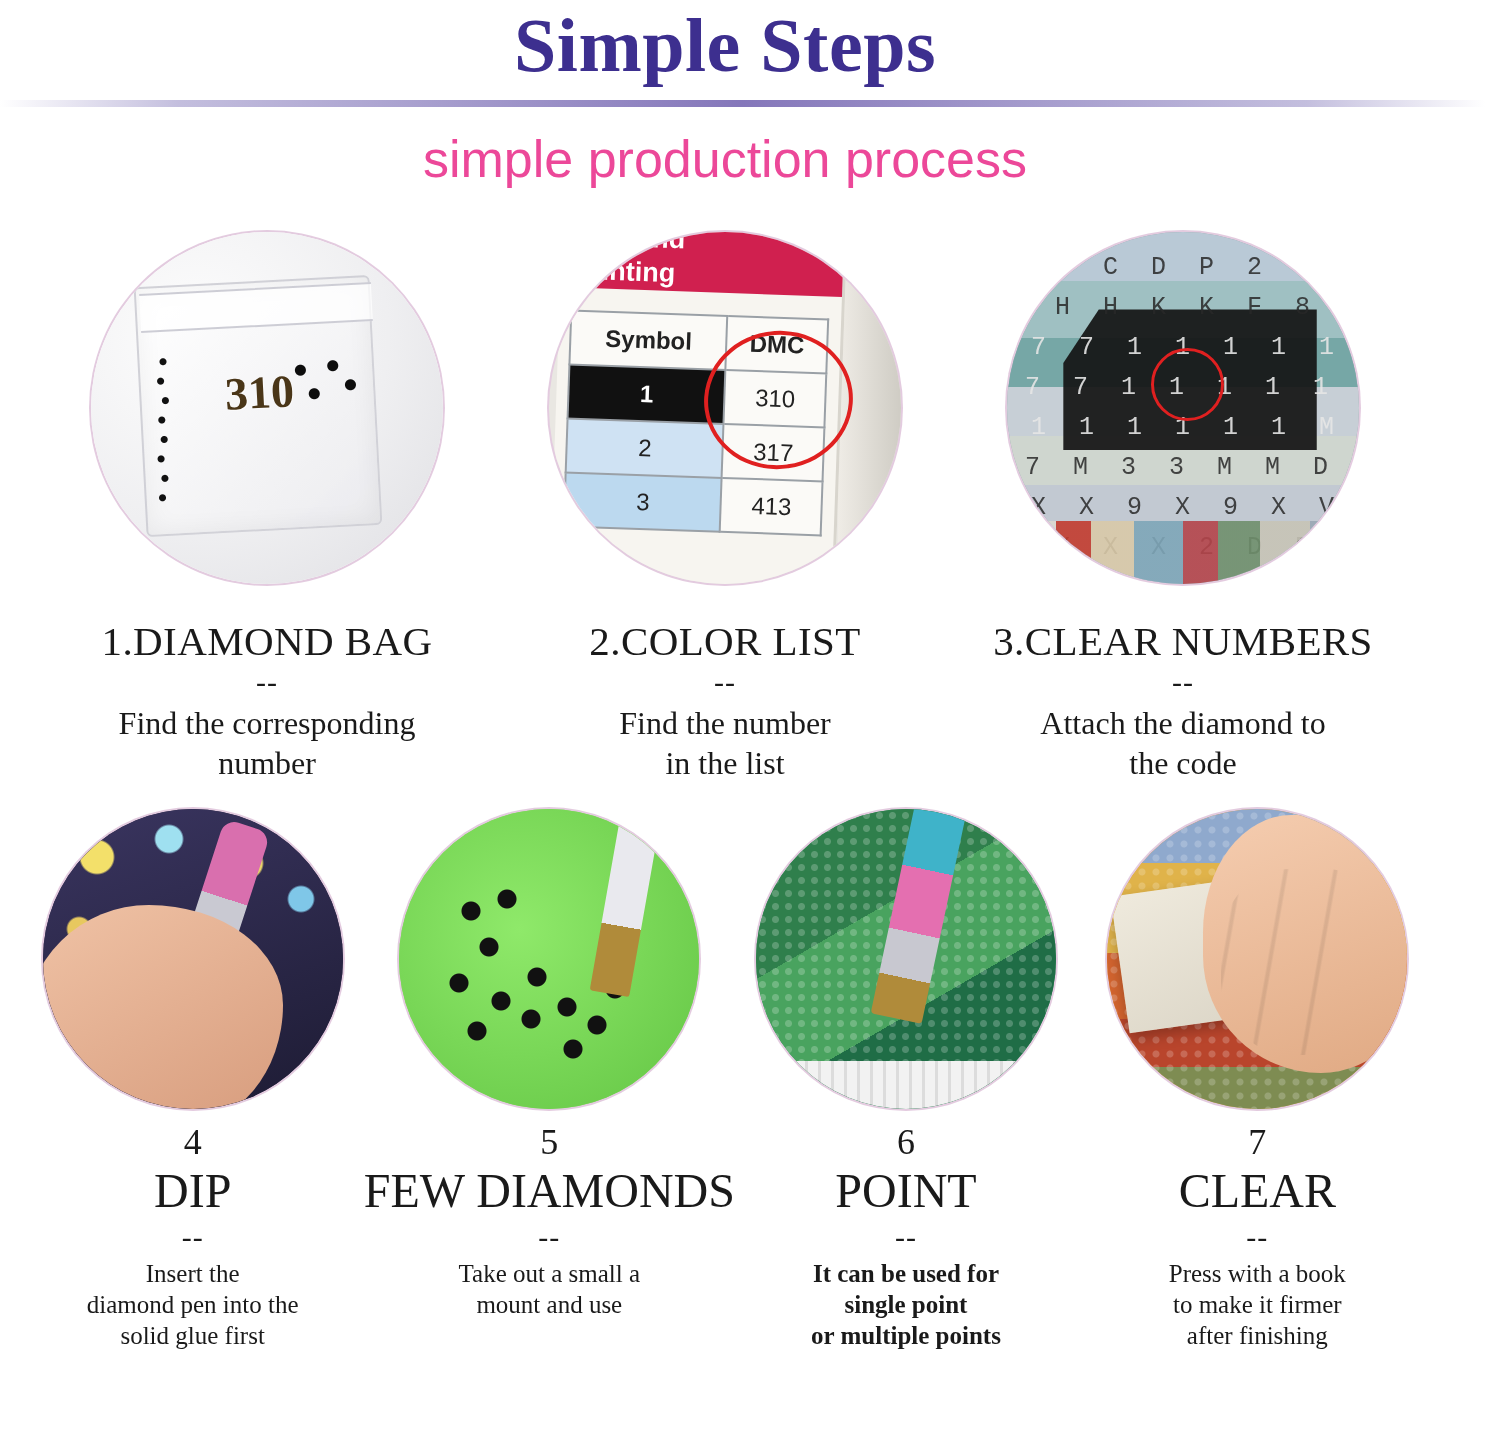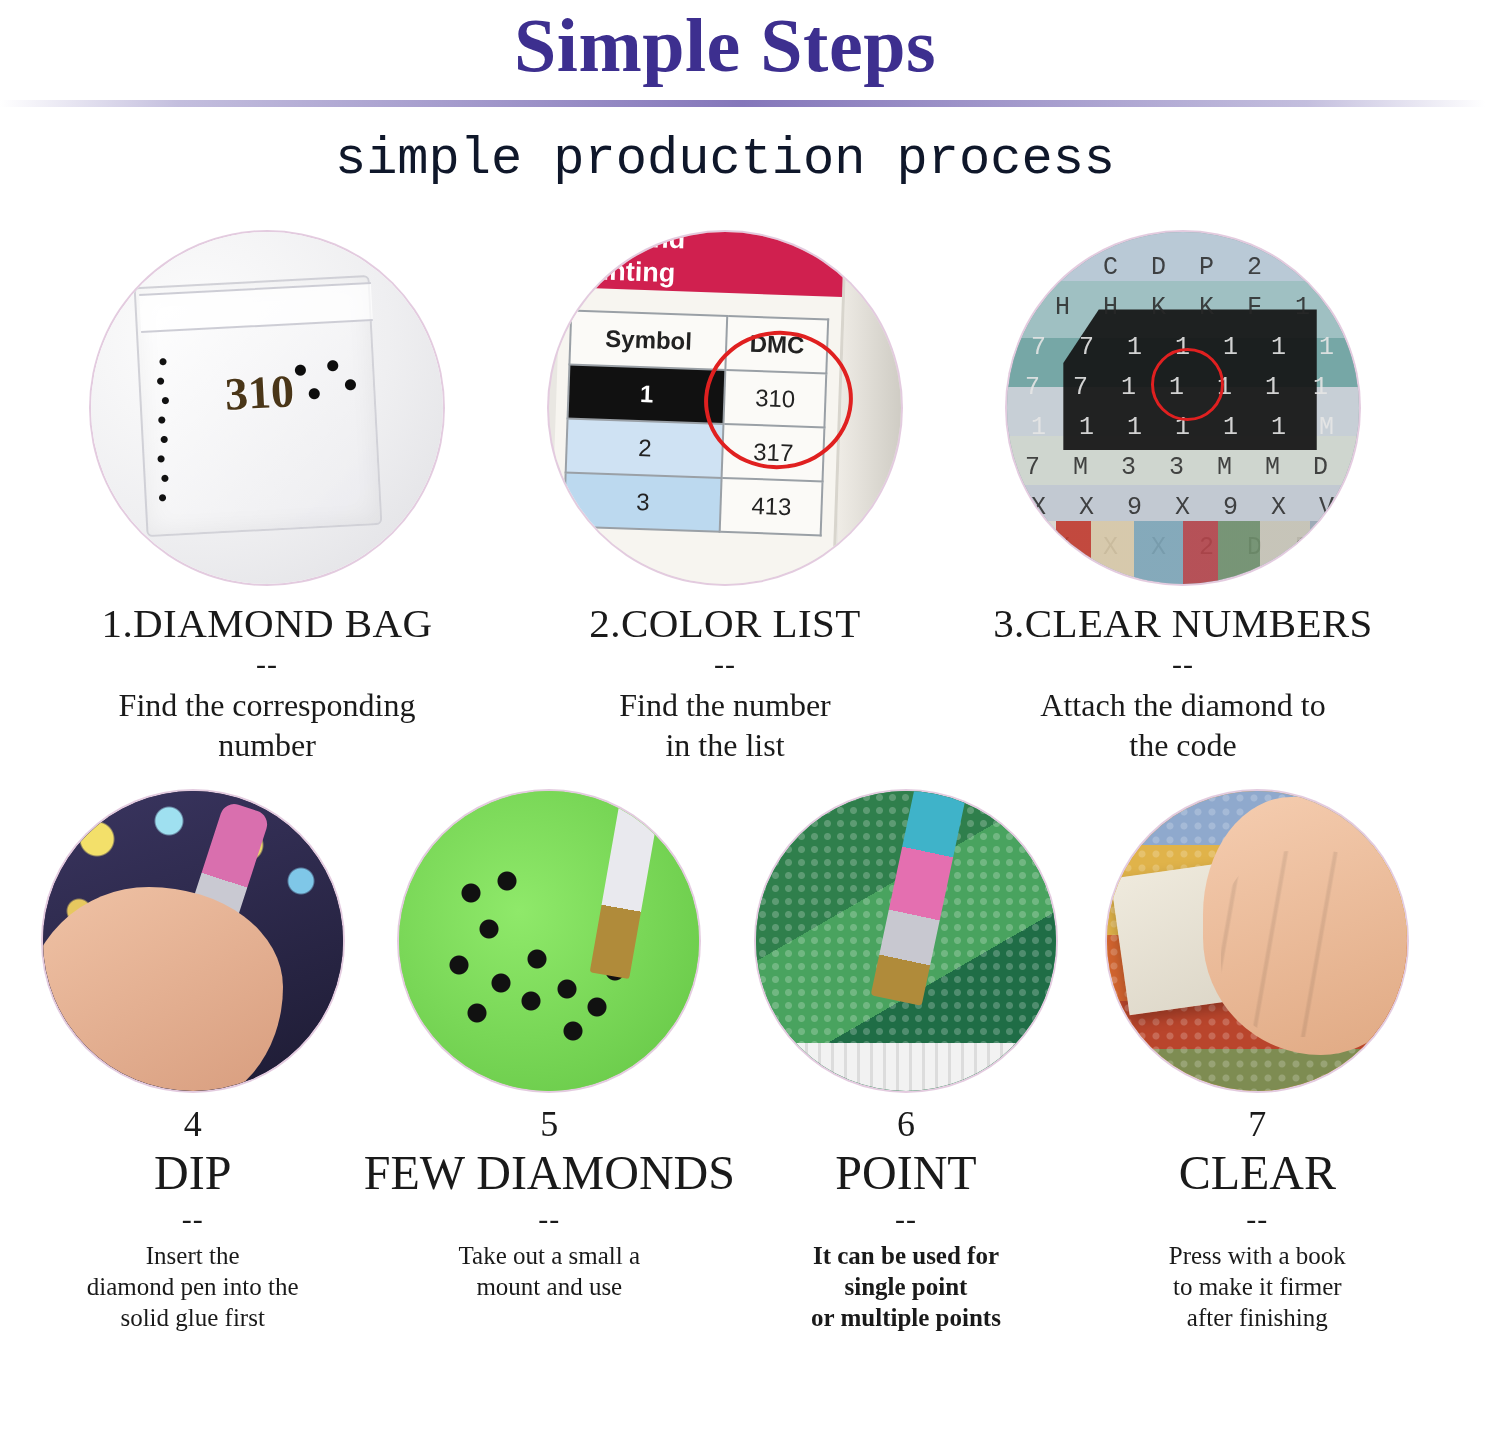--- a/index.html
+++ b/index.html
@@ -39,23 +39,23 @@
   }
   .title-rule {
     margin: 14px auto 0 auto;
     width: 1485px;
     height: 7px;
     background: linear-gradient(to right, #ffffff 0%, #b9b3d8 12%, #6f5fae 50%, #b9b3d8 88%, #ffffff 100%);
     opacity: 0.85;
   }
   .subtitle {
     margin: 24px 0 0 0;
-    font-family: Liberation Mono, monospace;
+    font-family: Liberation Sans, sans-serif;
     font-size: 52px;
-    color: #0f172a;
+    color: #ec4899;
     line-height: 1.1;
   }
 
   
   .row {
     display: flex;
     justify-content: center;
     align-items: flex-start;
   }
   .row-top {
@@ -411,21 +411,21 @@
     top: 20%;
     width: 58%;
     height: 62%;
     background:
       linear-gradient(100deg, rgba(255,255,255,0.0) 0 8%, rgba(0,0,0,0.08) 9% 10%, rgba(255,255,255,0) 11% 30%, rgba(0,0,0,0.08) 31% 32%, rgba(255,255,255,0) 33% 54%, rgba(0,0,0,0.08) 55% 56%, rgba(255,255,255,0) 57% 100%);
     border-radius: 40%;
   }
 
   
   .caption-title-top {
-    margin-top: 18px;
+    margin-top: 36px;
     font-size: 41px;
     letter-spacing: 0.4px;
     line-height: 1.05;
     white-space: nowrap;
   }
   .caption-num {
     margin-top: 14px;
     font-size: 36px;
     line-height: 1.1;
   }
@@ -513,21 +513,21 @@
       <div class="dashes">--</div>
       <div class="caption-desc" style="white-space: pre-line;">Find the number
 in the list</div>
     </div>
 
     <div class="step step-top">
       <div class="circle c-top img-codes">
         <div class="codes-grid"></div>
         <div class="codes-dark"></div>
         <div class="codes-text"><span>C D P 2</span>
-<span>H H K K F 1</span>
+<span>H H K K F 8</span>
 <span class="lite">7 7 1 1 1 1 1</span>
 <span class="lite">7 7 1 1 1 1 1 1</span>
 <span class="lite">1 1 1 1 1 1 M</span>
 <span>7 M 3 3 M M D 3</span>
 <span>X X 9 X 9 X V</span>
 <span>X X X 2 D D</span></div>
         <div class="ring-small"></div>
         <div class="codes-swatches"></div>
       </div>
       <div class="caption-title-top">3.CLEAR NUMBERS</div>

